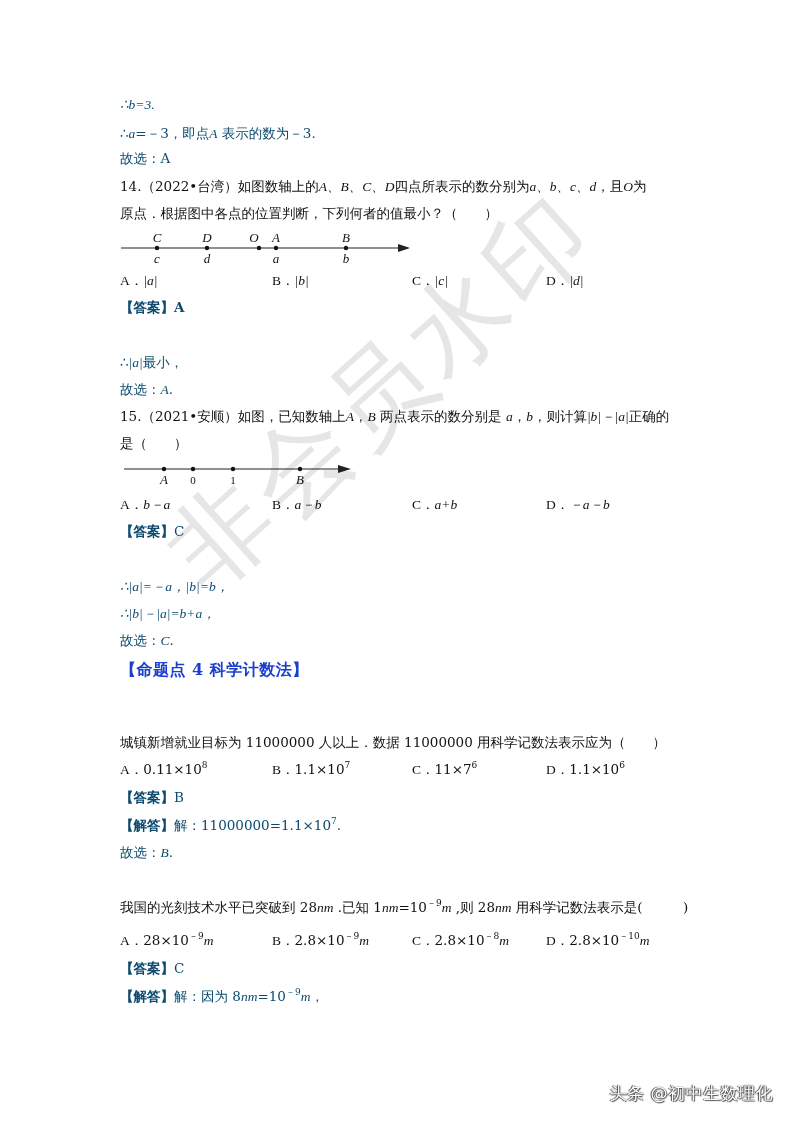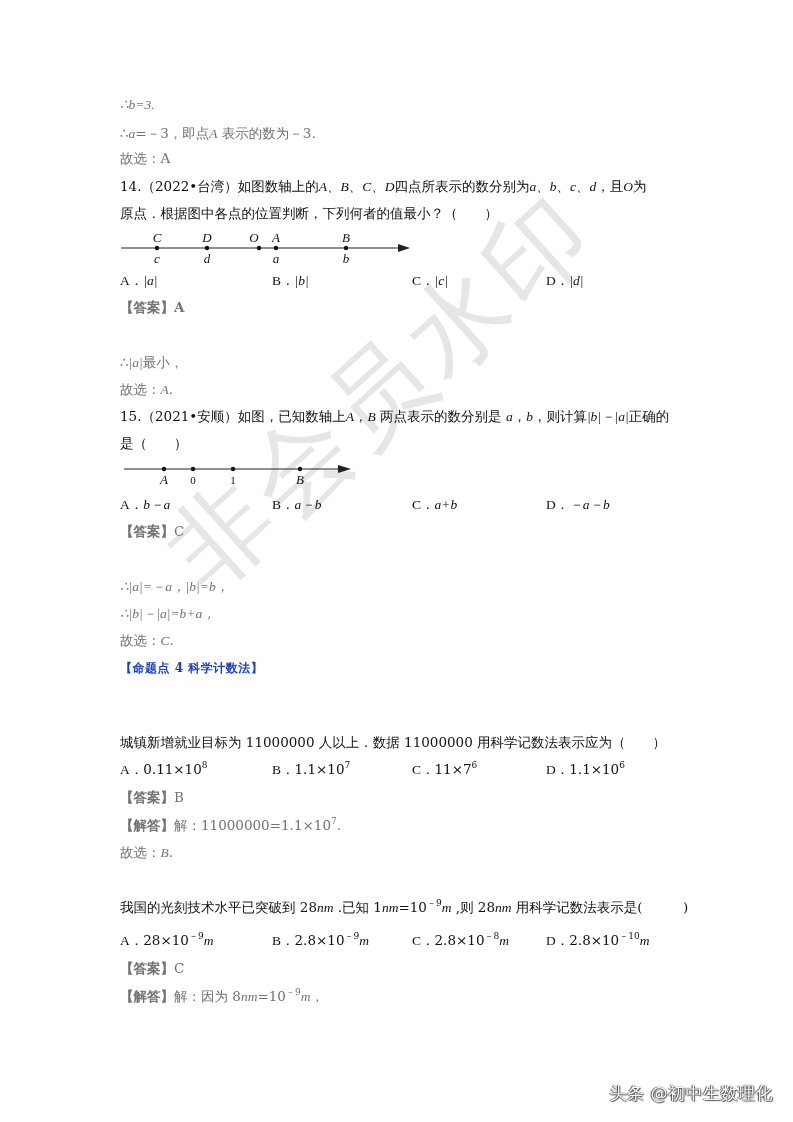--- a/index.html
+++ b/index.html
@@ -1,27 +1,27 @@
 <!DOCTYPE html>
 <html><head>
 <meta charset="utf-8">
 <style>
   html,body{margin:0;padding:0;background:#fff;}
   body{width:793px;height:1122px;position:relative;overflow:hidden;font-family:"DejaVu Serif","Liberation Serif",serif;}
   .page{position:absolute;left:0;top:0;width:793px;height:1122px;}
   .line{position:absolute;left:120px;white-space:nowrap;font-size:13.5px;line-height:20px;color:#111;}
-  .red{color:#737373;}
+  .red{color:#0c4a6e;}
   .bold{font-weight:bold;}
   .mi{font-style:italic;font-family:"Liberation Serif",serif;}
   .abs{font-family:"Liberation Serif",serif;}
   .opts{position:absolute;left:120px;width:560px;font-size:13.5px;line-height:20px;color:#111;}
   .opt{position:absolute;top:0;white-space:nowrap;}
   .opt .letter{font-family:"Liberation Serif",serif;}
   sup{font-size:9px;vertical-align:6px;line-height:0;}
-  .heading{position:absolute;left:120px;top:660px;font-size:12px;font-weight:bold;color:#1a3fd0;letter-spacing:0.5px;white-space:nowrap;}
+  .heading{position:absolute;left:120px;top:660px;font-size:16px;font-weight:bold;color:#1a3fd0;letter-spacing:0.5px;white-space:nowrap;}
   .numline{position:absolute;}
   .watermark{position:absolute;left:140px;top:520px;font-size:100px;color:#e6e6e6;transform:rotate(-42deg);transform-origin:left top;white-space:nowrap;font-family:"DejaVu Sans",sans-serif;letter-spacing:6px;pointer-events:none;z-index:0;}
   .content{position:absolute;left:0;top:0;width:793px;height:1122px;z-index:1;}
   .footer{position:absolute;right:20px;top:1082px;font-size:17px;color:#fff;font-family:"DejaVu Sans",sans-serif;text-shadow:0 0 1px #333,1px 1px 1px #555,-1px 0 1px #444;letter-spacing:0.5px;white-space:nowrap;}
 </style>
 </head>
 <body>
 
 <div class="page">
 

